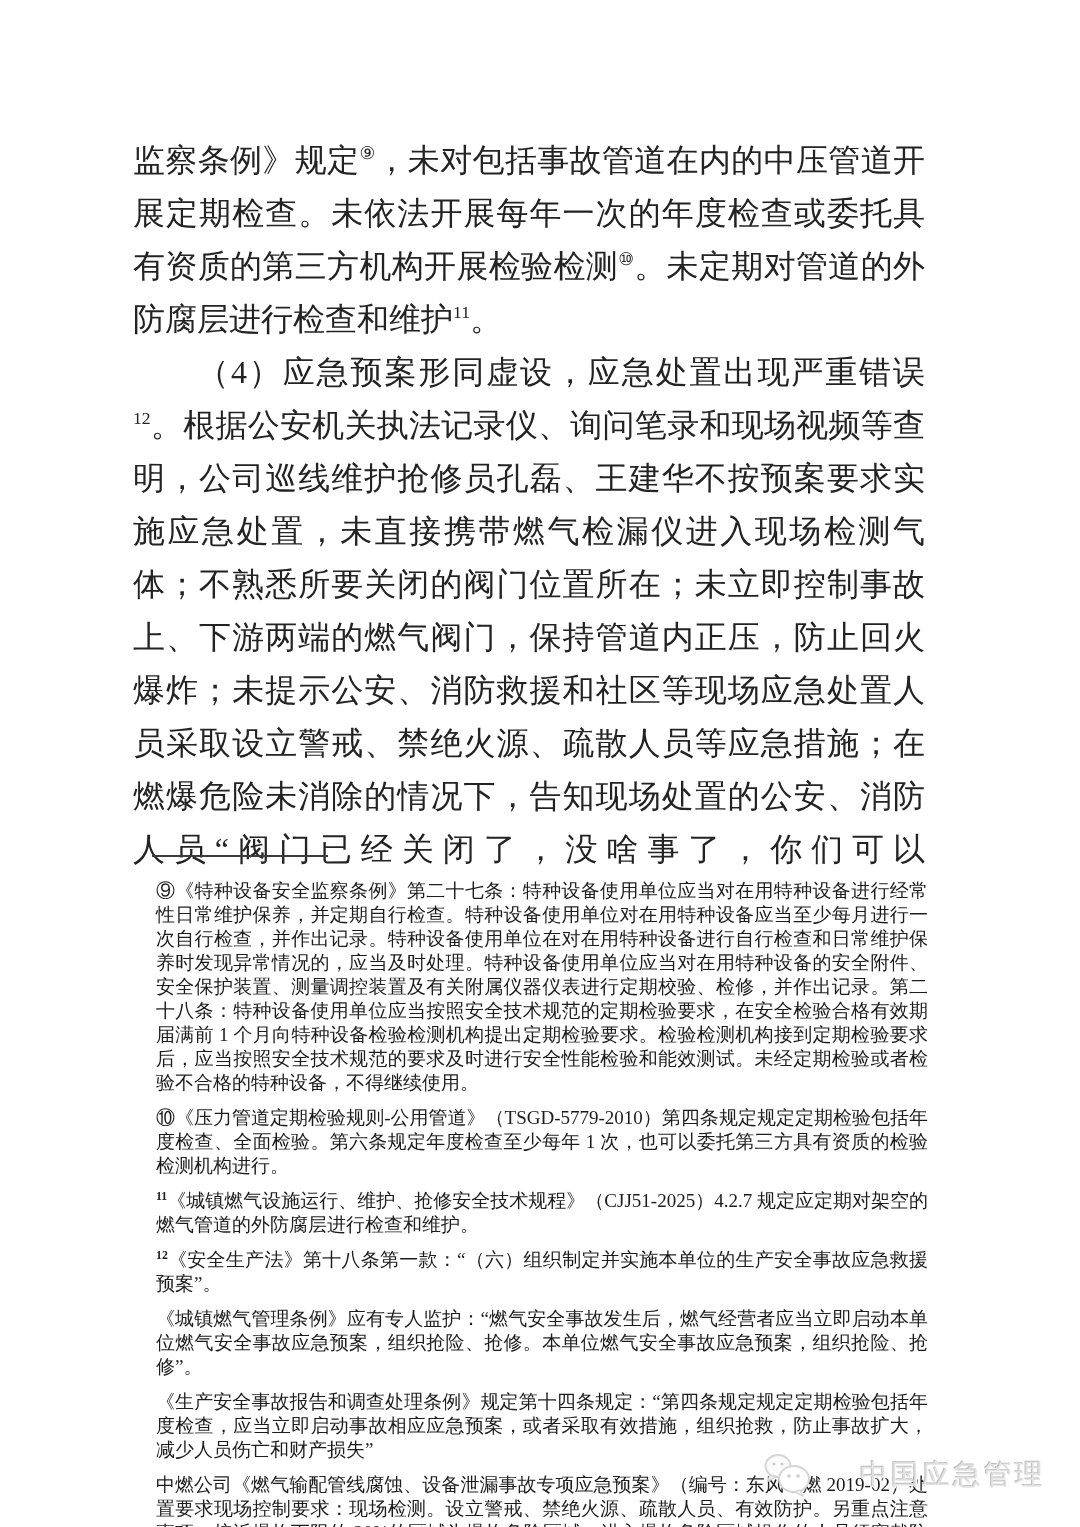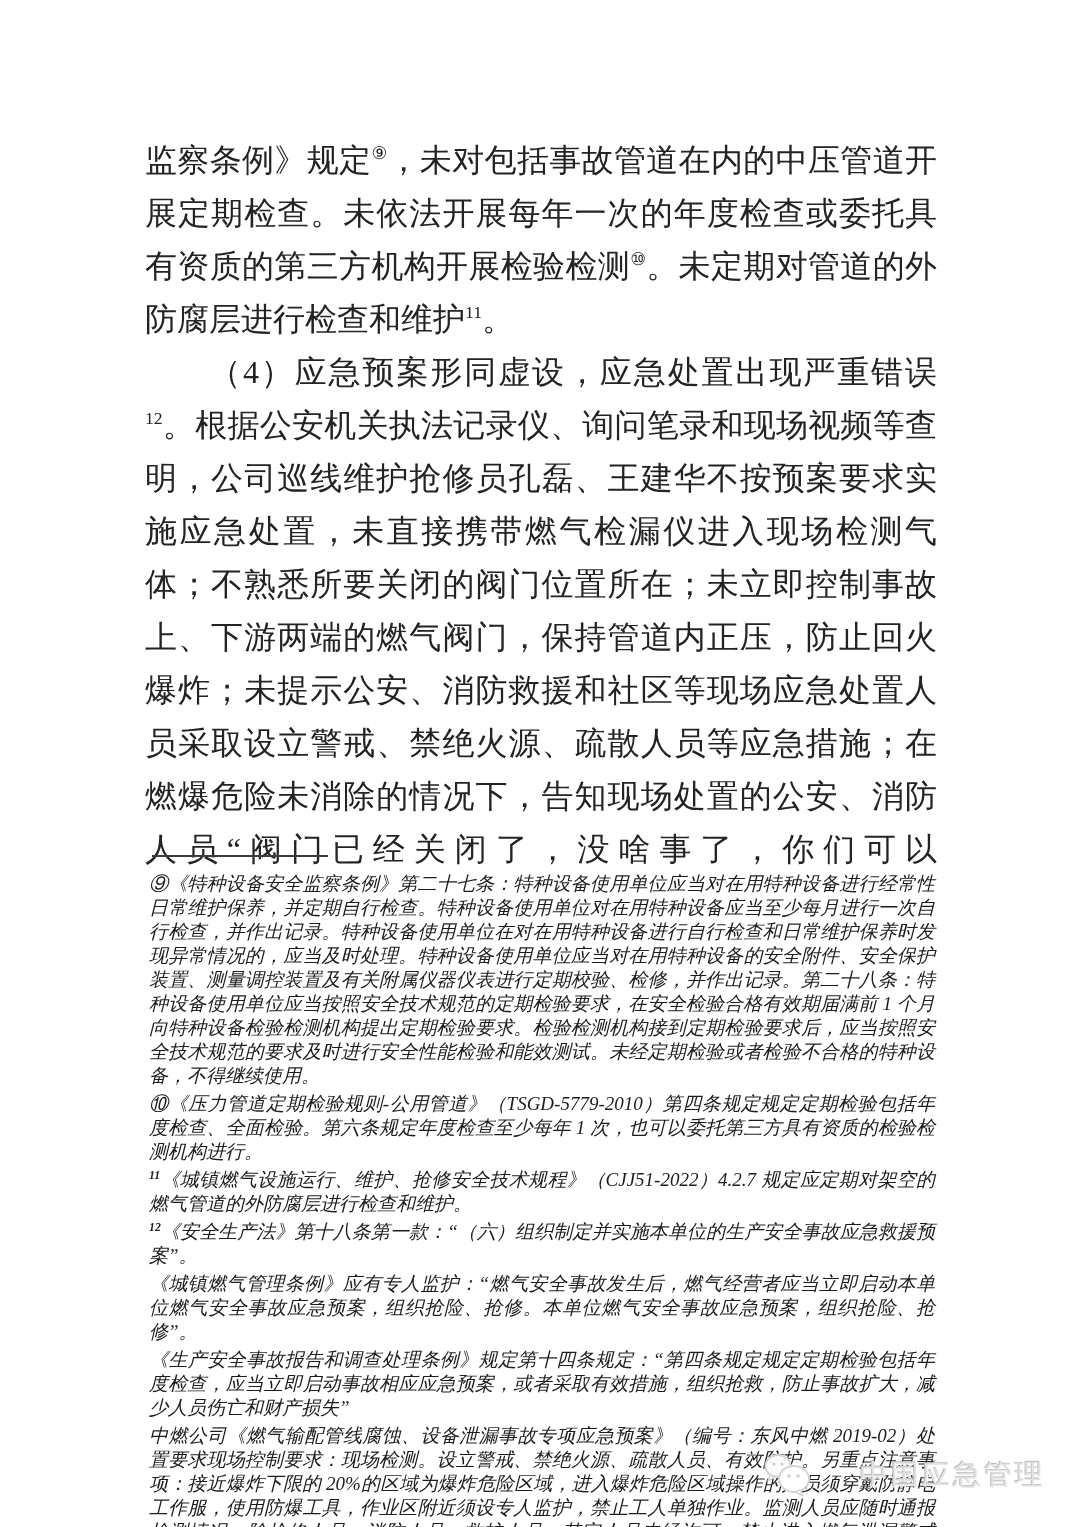--- a/index.html
+++ b/index.html
@@ -11,21 +11,21 @@
   .page {
     position: relative;
     width: 1080px;
     height: 1527px;
     background: #ffffff;
     overflow: hidden;
   }
   
   .body-text {
     position: absolute;
-    left: 145px;
+    left: 133px;
     top: 134px;
     width: 792px;
     font-size: 32px;
     line-height: 53px;
     color: #232323;
     text-align: justify;
   }
   .body-text p {
     margin: 0;
     padding: 0;
@@ -54,23 +54,22 @@
     position: absolute;
     left: 145px;
     top: 868px;
     width: 794px;
     font-size: 19px;
     line-height: 24px;
     color: #1c1c1c;
     text-align: justify;
   }
   .footnotes p {
-    margin: 4px;
+    margin: 11px;
     padding: 0;
-    font-style: italic;
   }
   sup.fnsup {
     font-size: 0.62em;
     line-height: 0;
     vertical-align: super;
     font-weight: bold;
   }
   
   .watermark {
     position: absolute;
@@ -103,21 +102,21 @@
   <div class="body-text">
     <p><span>监察条例》规定</span><sup class="bsup">⑨</sup><span>，未对包括事故管道在内的中压管道开展定期检查。未依法开展每年一次的年度检查或委托具有资质的第三方机构开展检验检测</span><sup class="bsup">⑩</sup><span>。未定期对管道的外防腐层进行检查和维护</span><sup class="bsup">11</sup><span>。</span></p>
     <p class="para-indent para-cutoff"><span>（4）应急预案形同虚设，应急处置出现严重错误</span><sup class="bsup">12</sup><span>。根据公安机关执法记录仪、询问笔录和现场视频等查明，公司巡线维护抢修员孔磊、王建华不按预案要求实施应急处置，未直接携带燃气检漏仪进入现场检测气体；不熟悉所要关闭的阀门位置所在；未立即控制事故上、下游两端的燃气阀门，保持管道内正压，防止回火爆炸；未提示公安、消防救援和社区等现场应急处置人员采取设立警戒、禁绝火源、疏散人员等应急措施；在燃爆危险未消除的情况下，告知现场处置的公安、消防人员“阀门已经关闭了，没啥事了，你们可以</span></p>
   </div>
 
   <div class="footnote-divider"></div>
 
   <div class="footnotes">
     <p><span class="fn-marker">⑨</span><span>《特种设备安全监察条例》第二十七条：特种设备使用单位应当对在用特种设备进行经常性日常维护保养，并定期自行检查。特种设备使用单位对在用特种设备应当至少每月进行一次自行检查，并作出记录。特种设备使用单位在对在用特种设备进行自行检查和日常维护保养时发现异常情况的，应当及时处理。特种设备使用单位应当对在用特种设备的安全附件、安全保护装置、测量调控装置及有关附属仪器仪表进行定期校验、检修，并作出记录。第二十八条：特种设备使用单位应当按照安全技术规范的定期检验要求，在安全检验合格有效期届满前 1 个月向特种设备检验检测机构提出定期检验要求。检验检测机构接到定期检验要求后，应当按照安全技术规范的要求及时进行安全性能检验和能效测试。未经定期检验或者检验不合格的特种设备，不得继续使用。</span></p>
     <p><span class="fn-marker">⑩</span><span>《压力管道定期检验规则-公用管道》（TSGD-5779-2010）第四条规定规定定期检验包括年度检查、全面检验。第六条规定年度检查至少每年 1 次，也可以委托第三方具有资质的检验检测机构进行。</span></p>
-    <p><sup class="fnsup">11</sup><span>《城镇燃气设施运行、维护、抢修安全技术规程》（CJJ51-2022）4.2.7 规定应定期对架空的燃气管道的外防腐层进行检查和维护。</span></p>
+    <p><sup class="fnsup">11</sup><span>《城镇燃气设施运行、维护、抢修安全技术规程》（CJJ51-2025）4.2.7 规定应定期对架空的燃气管道的外防腐层进行检查和维护。</span></p>
     <p><sup class="fnsup">12</sup><span>《安全生产法》第十八条第一款：“（六）组织制定并实施本单位的生产安全事故应急救援预案”。</span></p>
     <p><span>《城镇燃气管理条例》应有专人监护：“燃气安全事故发生后，燃气经营者应当立即启动本单位燃气安全事故应急预案，组织抢险、抢修。本单位燃气安全事故应急预案，组织抢险、抢修”。</span></p>
     <p><span>《生产安全事故报告和调查处理条例》规定第十四条规定：“第四条规定规定定期检验包括年度检查，应当立即启动事故相应应急预案，或者采取有效措施，组织抢救，防止事故扩大，减少人员伤亡和财产损失”</span></p>
     <p><span>中燃公司《燃气输配管线腐蚀、设备泄漏事故专项应急预案》（编号：东风中燃 2019-02）处置要求现场控制要求：现场检测。设立警戒、禁绝火源、疏散人员、有效防护。另重点注意事项：接近爆炸下限的 20%的区域为爆炸危险区域，进入爆炸危险区域操作的人员须穿戴防静电工作服，使用防爆工具，作业区附近须设专人监护，禁止工人单独作业。监测人员应随时通报检测情况。除抢修人员、消防人员、救护人员，其它人员未经许可，禁止进入燃气泄漏警戒区。抢修人员进入燃气泄漏区域时，应立即控制气源进行强制通风，驱散积聚燃气。进行开挖堵漏前必须确定开挖区域燃气浓度小于爆炸下限的 20%。管道及设备修复后，应作全面检查与清扫，确认不存在不安全因素后，抢修人员方可撤离事故现场，对事故未查清，隐患未消除的现场，应有专人监护。</span></p>
   </div>
 
   <div class="watermark">
     <span class="wm-icon">
       <svg viewBox="0 0 48 46" width="48" height="46" xmlns="http://www.w3.org/2000/svg">
 

